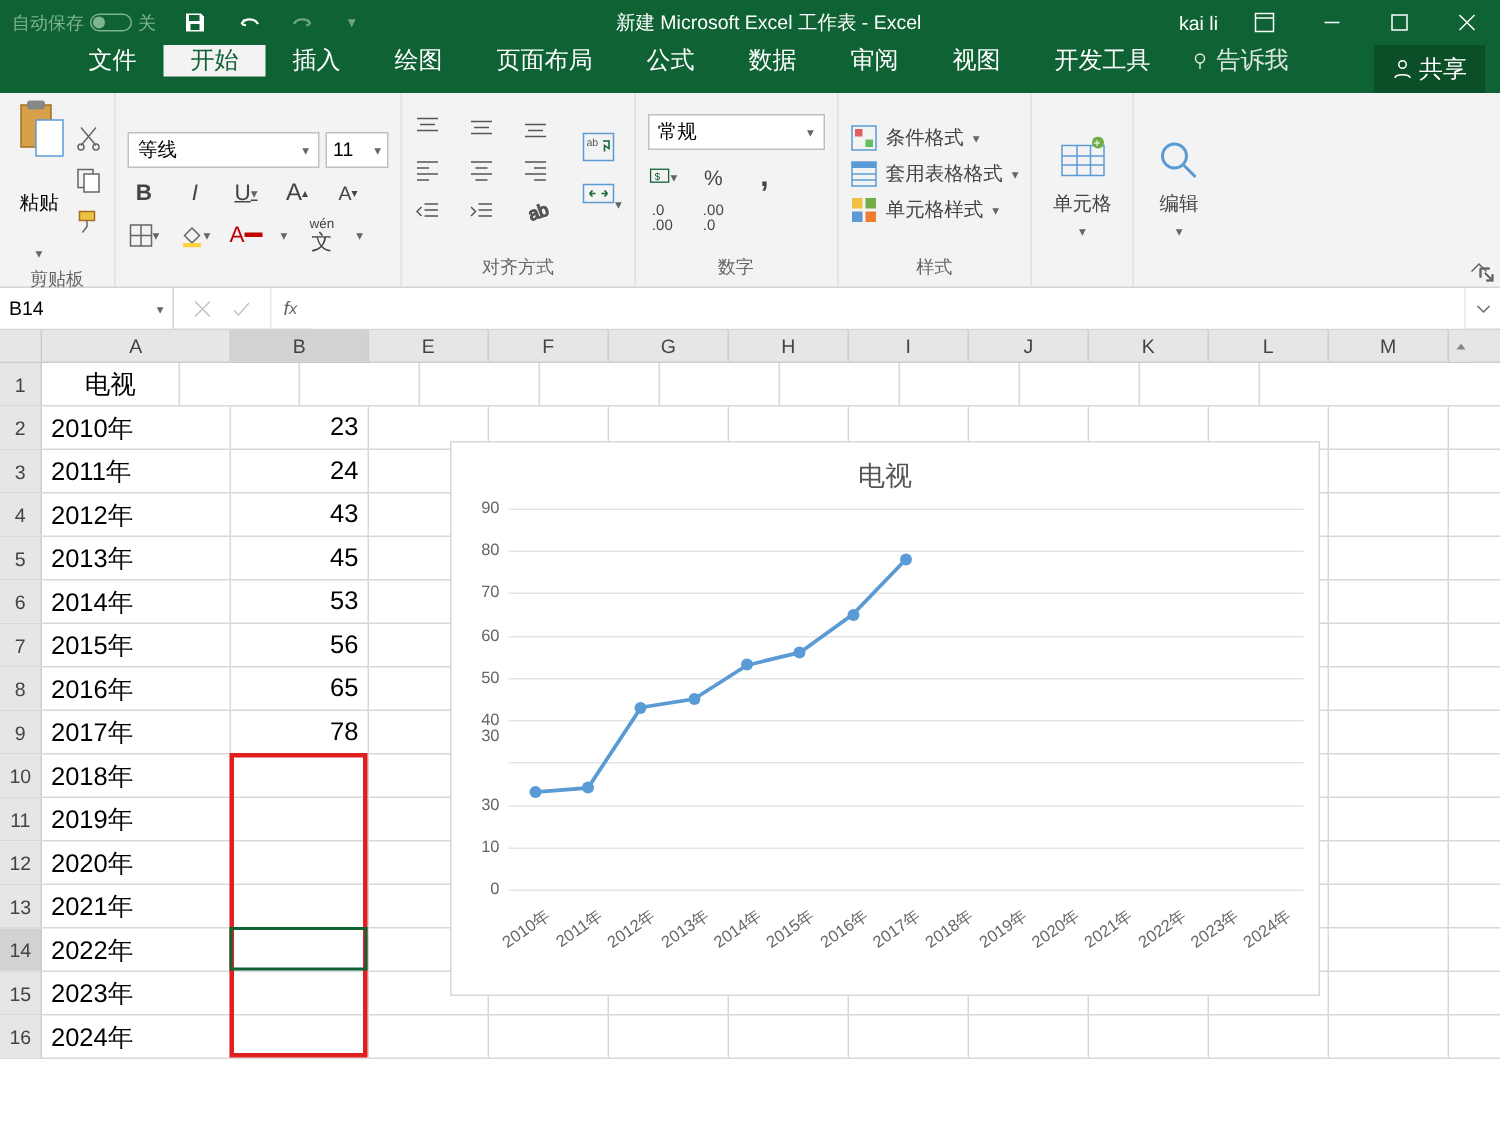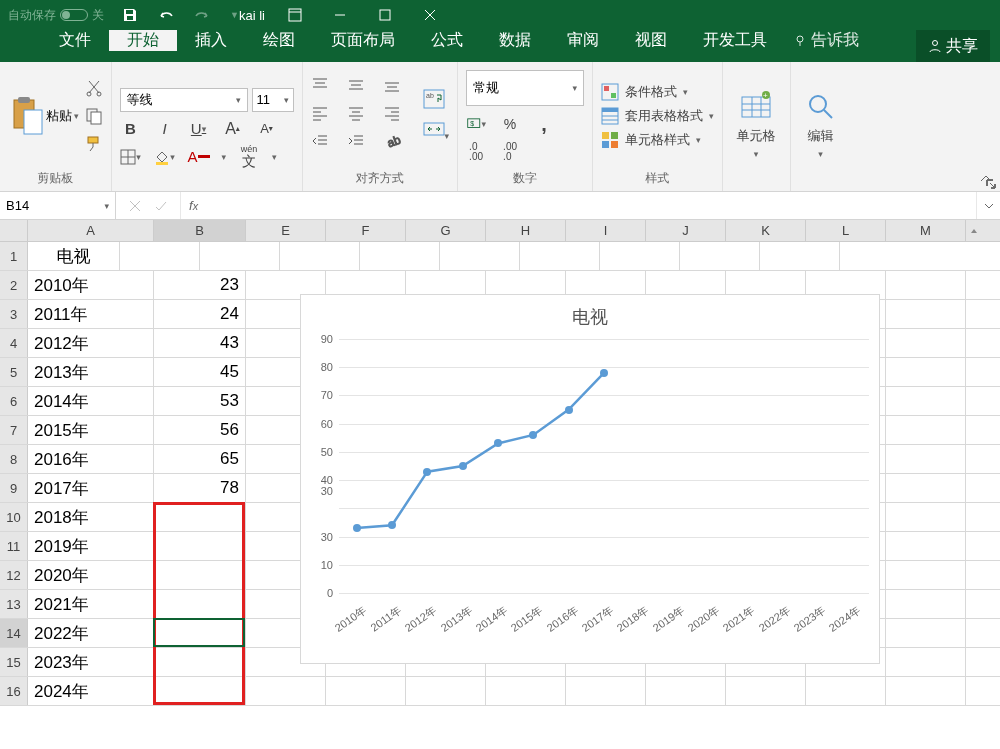--- a/index.html
+++ b/index.html
@@ -27,41 +27,41 @@
 .share { position: absolute; right: 10px; top: 0; bottom: 0; display: flex; align-items: center; gap: 4px; background: #0a4f28; padding: 0 12px; }
 
 
 .ribbon { background: #f3f3f3; border-bottom: 1px solid #d4d4d4; height: 130px; display: flex; position: relative; }
 .group { border-right: 1px solid #e0e0e0; padding: 4px 8px 2px; display: flex; flex-direction: column; }
 .group-body { flex: 1; display: flex; align-items: center; }
 .group-label { text-align: center; font-size: 12px; color: #666; padding: 4px 0 2px; position: relative; }
 .dlg-launch { position: absolute; right: 2px; bottom: 4px; width: 12px; height: 12px; }
 .dlg-launch svg { width: 10px; height: 10px; stroke: #666; fill: none; }
 
-.clipboard-main { display: flex; flex-direction: row; align-items: center; gap: 2px; }
+.clipboard-main { display: flex; flex-direction: column; align-items: center; gap: 20px; }
 .paste-icon { width: 36px; height: 40px; }
 .small-col { display: flex; flex-direction: column; gap: 10px; margin-left: 6px; }
 .small-ico { width: 18px; height: 18px; }
 
 .font-top { display: flex; align-items: center; gap: 4px; }
 .font-name { border: 1px solid #c0c0c0; background: #fff; height: 24px; width: 128px; font-size: 13px; padding: 0 6px; display: flex; align-items: center; justify-content: space-between; }
 .font-size { border: 1px solid #c0c0c0; background: #fff; height: 24px; width: 42px; font-size: 13px; padding: 0 4px; display: flex; align-items: center; justify-content: space-between; }
 .dd { font-size: 9px; color: #666; }
 .font-mid, .font-bot { display: flex; align-items: center; gap: 12px; margin-top: 6px; }
 .fbtn { width: 22px; height: 22px; display: flex; align-items: center; justify-content: center; font-size: 15px; color: #444; }
 .bold { font-weight: bold; }
 .italic { font-style: italic; }
 .underline { text-decoration: underline; }
 .font-col { display: flex; flex-direction: column; }
 
 .align-grid { display: grid; grid-template-columns: repeat(3, 26px); grid-template-rows: repeat(3, 24px); gap: 4px 10px; }
 .align-cell svg { width: 18px; height: 18px; stroke: #555; }
 .align-extra { display: flex; flex-direction: column; gap: 6px; margin-left: 14px; }
 
-.num-top { border: 1px solid #c0c0c0; background: #fff; height: 36px; width: 118px; font-size: 13px; padding: 0 6px; display: flex; align-items: center; justify-content: space-between; }
+.num-top { border: 1px solid #c0c0c0; background: #fff; height: 24px; width: 118px; font-size: 13px; padding: 0 6px; display: flex; align-items: center; justify-content: space-between; }
 .num-row { display: flex; gap: 14px; margin-top: 8px; align-items: center; }
 .num-ico { width: 20px; height: 20px; font-size: 14px; display: flex; align-items: center; justify-content: center; color: #444; }
 
 .styles-col { display: flex; flex-direction: column; gap: 6px; }
 .style-item { display: flex; align-items: center; gap: 6px; font-size: 13px; color: #444; }
 .style-item svg { width: 18px; height: 18px; }
 
 .big-btn { display: flex; flex-direction: column; align-items: center; gap: 4px; font-size: 13px; color: #444; padding: 0 6px; }
 .big-btn svg { width: 32px; height: 32px; }
 
@@ -116,20 +116,21 @@
         <path fill="#fff" d="M2 2h10l2 2v10H2V2zm2 1v4h7V3H4zm1 6v4h6V9H5z"></path>
       </svg>
     <svg class="qat-icon" viewBox="0 0 16 16">
         <path fill="none" stroke="#fff" stroke-width="1.5" d="M3 9a6 5 0 0 1 11 0M3 9l2-3M3 9l3 1"></path>
       </svg>
     <svg class="qat-icon qat-dim" viewBox="0 0 16 16">
         <path fill="none" stroke="#fff" stroke-width="1.5" d="M13 9a6 5 0 0 0-11 0M13 9l-2-3M13 9l-3 1"></path>
       </svg>
     <span class="qat-dim" style="font-size:9px">▼</span>
   </div>
+  <div class="doc-title">新建 Microsoft Excel 工作表 - Excel</div>
   <div class="user">kai li</div>
   <div class="win-controls">
     <div class="win-btn">
         <svg viewBox="0 0 14 14">
           <rect x="1" y="1" width="12" height="12"></rect>
           <line x1="1" y1="4" x2="13" y2="4"></line>
         </svg>
       </div>
     <div class="win-btn">
         <svg viewBox="0 0 14 14">

